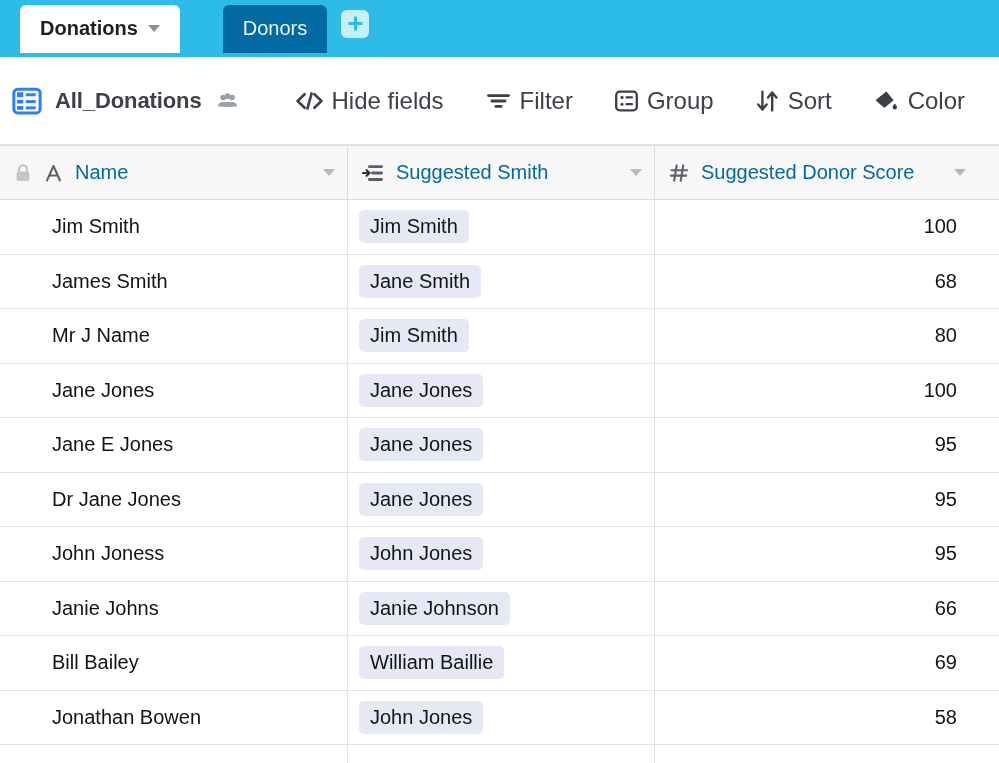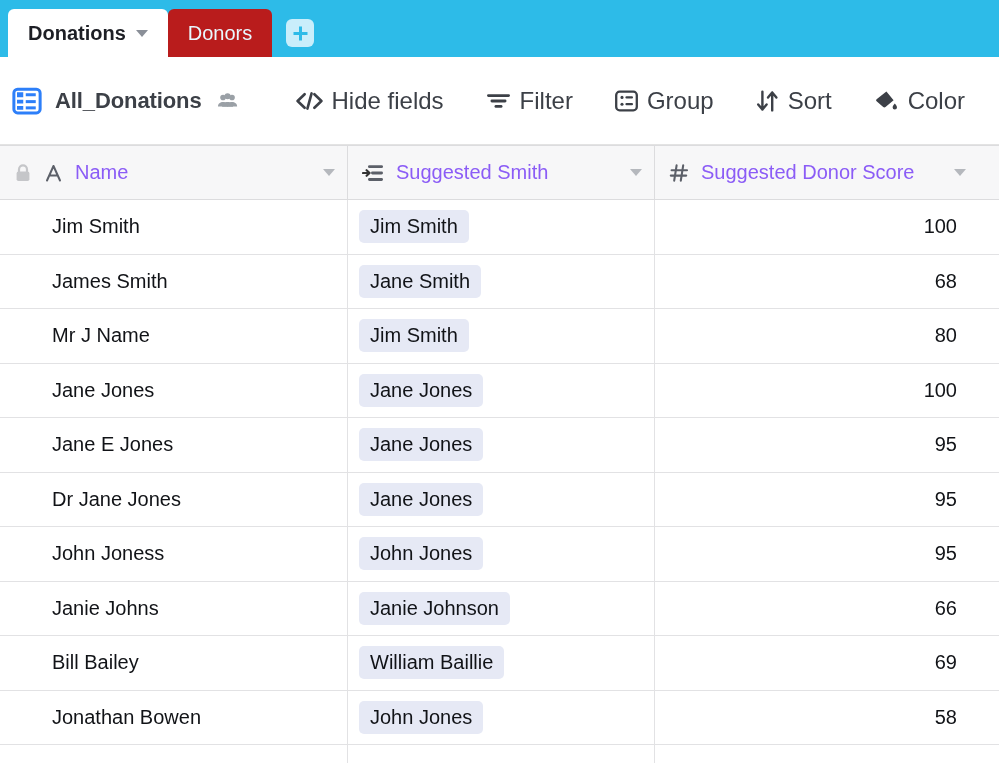--- a/index.html
+++ b/index.html
@@ -15,22 +15,22 @@
     font-family: "Liberation Sans", sans-serif;
     -webkit-font-smoothing: antialiased;
     color: #1d1f25;
   }
 
   
   .tabbar {
     height: 57px;
     background: #2dbbe8;
     display: flex;
-    align-items: flex-end;
-    padding-left: 8px;
+    align-items: center;
+    padding-left: 20px;
     box-sizing: border-box;
     position: relative;
   }
   .tab {
     height: 48px;
     display: flex;
     align-items: center;
     gap: 10px;
     padding: 0 20px;
     box-sizing: border-box;
@@ -38,22 +38,23 @@
     font-size: 20px;
     cursor: pointer;
     white-space: nowrap;
   }
   .tab.active {
     background: #ffffff;
     color: #1d1f25;
     font-weight: bold;
   }
   .tab.inactive {
-    background: #b91c1c;
+    background: #0369a1;
     color: #e9f8ff;
+    margin-left: 43px;
   }
   .caret-tab {
     width: 0; height: 0;
     border-left: 6px solid transparent;
     border-right: 6px solid transparent;
     border-top: 7px solid #8a8f98;
     display: inline-block;
   }
   .addtab {
     width: 28px;
@@ -129,21 +130,21 @@
   .row.header .c-donor,
   .row.header .c-score { border-left: 1px solid #dcdcde; }
 
   .hcell {
     display: flex;
     align-items: center;
     height: 100%;
     padding: 0 12px 0 14px;
     box-sizing: border-box;
     font-size: 20px;
-    color: #8b5cf6;
+    color: #0369a1;
     gap: 11px;
     cursor: pointer;
   }
   .hcell .htext { flex: 1; white-space: nowrap; overflow: hidden; }
   .caret-col {
     width: 0; height: 0;
     border-left: 6px solid transparent;
     border-right: 6px solid transparent;
     border-top: 7px solid #b5b8bd;
     flex: none;

